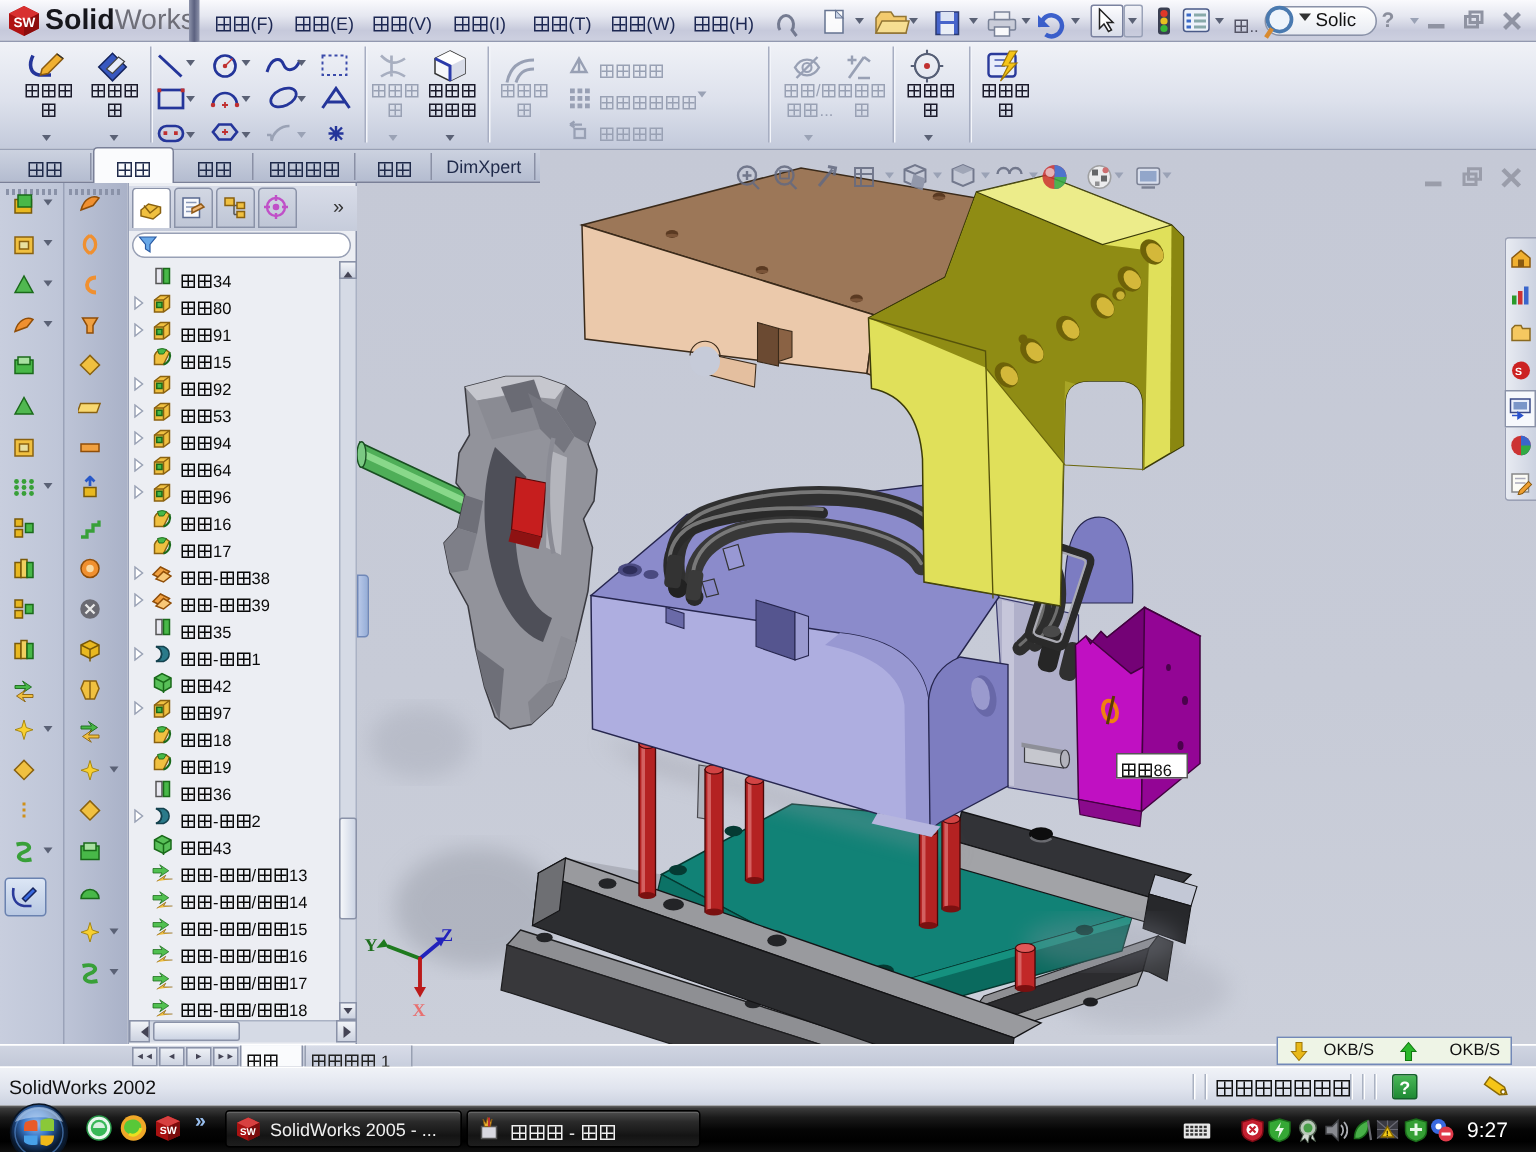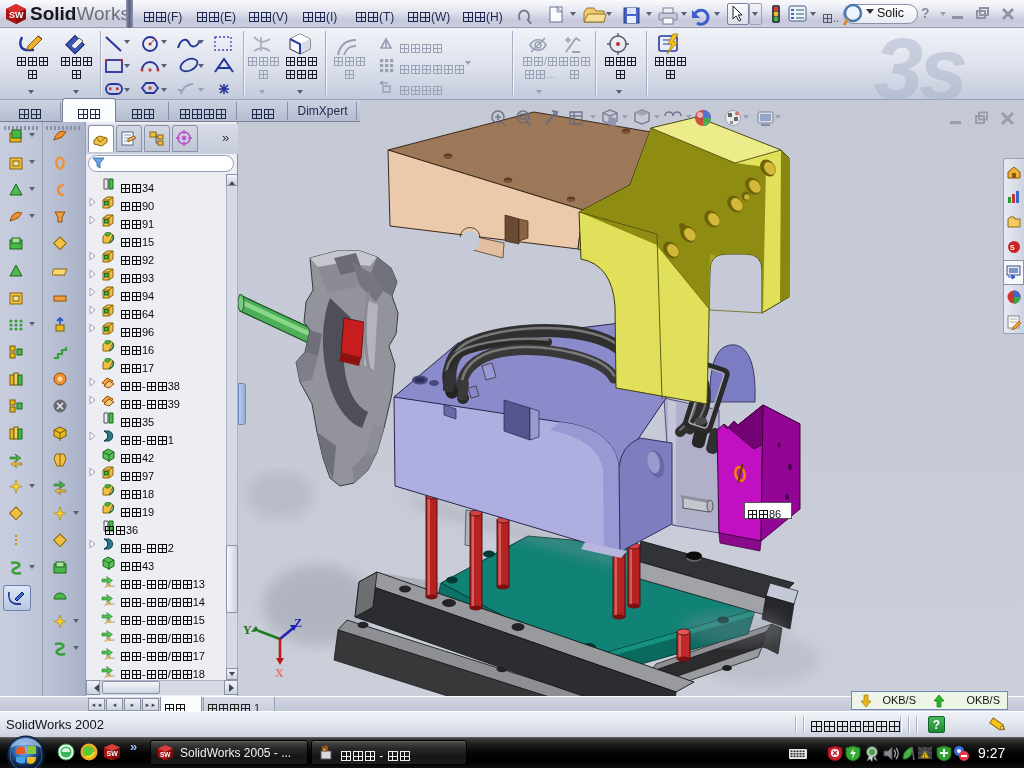--- a/index.html
+++ b/index.html
@@ -83,21 +83,20 @@
 <div class="ab" style="left:921px;top:5px;font-size:14px;font-weight:700;color:#8a8e9c">?</div>
 <i class="dd gdd" style="left:940px;top:12px"></i>
 <svg class="ab" style="left:950px;top:6px" width="70" height="16" viewBox="0 0 70 16">
 <rect x="2" y="10" width="11" height="3" fill="#8f93a2"></rect>
 <rect x="27" y="5" width="8" height="7" fill="none" stroke="#8f93a2" stroke-width="2"></rect>
       <rect x="30" y="2" width="8" height="7" fill="none" stroke="#8f93a2" stroke-width="2"></rect>
 <path d="M53,3 L63,13 M63,3 L53,13" stroke="#8f93a2" stroke-width="2.8"></path>
     </svg>
 </div>
 <div class="ab" style="left:0;top:28px;width:1024px;height:72px;background:linear-gradient(#f0f2f7,#dde1ec 55%,#c3cadb);border-bottom:1px solid #98a0b5">
-<div class="ab" style="left:874px;top:-10px;font-size:88px;font-weight:700;font-style:italic;color:rgba(168,177,200,0.5);letter-spacing:-4px">3s</div>
 <svg class="ab" style="left:18px;top:5px" width="26" height="22" viewBox="0 0 26 22">
       <path d="M4,4 C1,10 2,16 8,17 L16,17" fill="none" stroke="#24359a" stroke-width="2.4"></path>
       <path d="M10,13 L20,3 L24,6 L14,16 L9,17 Z" fill="#f0b030" stroke="#8a5a10"></path>
       <path d="M20,3 L24,6" stroke="#333"></path>
     </svg>
 <div class="ab" style="left:-3px;top:26px;width:70px;text-align:center;line-height:12px"><span class="cjs" style="font-size:11px;color:#1a1a2a"><b class="cjg" style="width:9px;height:9px"></b><b class="cjg" style="width:9px;height:9px"></b><b class="cjg" style="width:9px;height:9px"></b></span><br><span class="cjs" style="font-size:11px;color:#1a1a2a"><b class="cjg" style="width:9px;height:9px"></b></span></div>
 <i class="dd" style="left:28px;top:62px"></i>
 <svg class="ab" style="left:63px;top:5px" width="26" height="22" viewBox="0 0 26 22">
       <rect x="6" y="5" width="13" height="13" transform="rotate(45 12 11)" fill="#3858c0" stroke="#15245e"></rect>
       <path d="M8,13 L16,5 L20,8 L12,16 Z" fill="#e8edf8" stroke="#444" stroke-width=".8"></path>
@@ -419,21 +418,21 @@
   </svg>
 <div class="ab" style="left:120px;top:178px;z-index:3"><span class="cjs" style="font-size:11px;color:#0a0a0a"><b class="cjg" style="width:9px;height:9px"></b><b class="cjg" style="width:9px;height:9px"></b><span class="lt">34</span></span></div>
 <svg class="ab" style="left:89px;top:197px;z-index:3" width="8" height="10" viewBox="0 0 8 10">
     <path d="M1,1 L6,5 L1,9 Z" fill="#fff" stroke="#9aa2b5"></path>
   </svg>
 <svg class="ab" style="left:101px;top:195px;z-index:3" width="15" height="15" viewBox="0 0 15 15">
     <path d="M2,5 l4,-3 h6 v8 l-4,3 H2 Z" fill="#f0c040" stroke="#8a6210"></path>
     <path d="M2,5 h6 v8 M8,5 l4,-3" fill="none" stroke="#8a6210"></path>
     <rect x="3.5" y="6.5" width="3.5" height="3.5" fill="#48b848" stroke="#1a6a1a"></rect>
   </svg>
-<div class="ab" style="left:120px;top:196px;z-index:3"><span class="cjs" style="font-size:11px;color:#0a0a0a"><b class="cjg" style="width:9px;height:9px"></b><b class="cjg" style="width:9px;height:9px"></b><span class="lt">90</span></span></div>
+<div class="ab" style="left:120px;top:196px;z-index:3"><span class="cjs" style="font-size:11px;color:#0a0a0a"><b class="cjg" style="width:9px;height:9px"></b><b class="cjg" style="width:9px;height:9px"></b><span class="lt">80</span></span></div>
 <svg class="ab" style="left:89px;top:215px;z-index:3" width="8" height="10" viewBox="0 0 8 10">
     <path d="M1,1 L6,5 L1,9 Z" fill="#fff" stroke="#9aa2b5"></path>
   </svg>
 <svg class="ab" style="left:101px;top:213px;z-index:3" width="15" height="15" viewBox="0 0 15 15">
     <path d="M2,5 l4,-3 h6 v8 l-4,3 H2 Z" fill="#f0c040" stroke="#8a6210"></path>
     <path d="M2,5 h6 v8 M8,5 l4,-3" fill="none" stroke="#8a6210"></path>
     <rect x="3.5" y="6.5" width="3.5" height="3.5" fill="#48b848" stroke="#1a6a1a"></rect>
   </svg>
 <div class="ab" style="left:120px;top:214px;z-index:3"><span class="cjs" style="font-size:11px;color:#0a0a0a"><b class="cjg" style="width:9px;height:9px"></b><b class="cjg" style="width:9px;height:9px"></b><span class="lt">91</span></span></div>
 <svg class="ab" style="left:101px;top:231px;z-index:3" width="15" height="15" viewBox="0 0 15 15">
@@ -452,21 +451,21 @@
   </svg>
 <div class="ab" style="left:120px;top:250px;z-index:3"><span class="cjs" style="font-size:11px;color:#0a0a0a"><b class="cjg" style="width:9px;height:9px"></b><b class="cjg" style="width:9px;height:9px"></b><span class="lt">92</span></span></div>
 <svg class="ab" style="left:89px;top:269px;z-index:3" width="8" height="10" viewBox="0 0 8 10">
     <path d="M1,1 L6,5 L1,9 Z" fill="#fff" stroke="#9aa2b5"></path>
   </svg>
 <svg class="ab" style="left:101px;top:267px;z-index:3" width="15" height="15" viewBox="0 0 15 15">
     <path d="M2,5 l4,-3 h6 v8 l-4,3 H2 Z" fill="#f0c040" stroke="#8a6210"></path>
     <path d="M2,5 h6 v8 M8,5 l4,-3" fill="none" stroke="#8a6210"></path>
     <rect x="3.5" y="6.5" width="3.5" height="3.5" fill="#48b848" stroke="#1a6a1a"></rect>
   </svg>
-<div class="ab" style="left:120px;top:268px;z-index:3"><span class="cjs" style="font-size:11px;color:#0a0a0a"><b class="cjg" style="width:9px;height:9px"></b><b class="cjg" style="width:9px;height:9px"></b><span class="lt">93</span></span></div>
+<div class="ab" style="left:120px;top:268px;z-index:3"><span class="cjs" style="font-size:11px;color:#0a0a0a"><b class="cjg" style="width:9px;height:9px"></b><b class="cjg" style="width:9px;height:9px"></b><span class="lt">53</span></span></div>
 <svg class="ab" style="left:89px;top:287px;z-index:3" width="8" height="10" viewBox="0 0 8 10">
     <path d="M1,1 L6,5 L1,9 Z" fill="#fff" stroke="#9aa2b5"></path>
   </svg>
 <svg class="ab" style="left:101px;top:285px;z-index:3" width="15" height="15" viewBox="0 0 15 15">
     <path d="M2,5 l4,-3 h6 v8 l-4,3 H2 Z" fill="#f0c040" stroke="#8a6210"></path>
     <path d="M2,5 h6 v8 M8,5 l4,-3" fill="none" stroke="#8a6210"></path>
     <rect x="3.5" y="6.5" width="3.5" height="3.5" fill="#48b848" stroke="#1a6a1a"></rect>
   </svg>
 <div class="ab" style="left:120px;top:286px;z-index:3"><span class="cjs" style="font-size:11px;color:#0a0a0a"><b class="cjg" style="width:9px;height:9px"></b><b class="cjg" style="width:9px;height:9px"></b><span class="lt">94</span></span></div>
 <svg class="ab" style="left:89px;top:305px;z-index:3" width="8" height="10" viewBox="0 0 8 10">
@@ -551,21 +550,21 @@
 <svg class="ab" style="left:101px;top:501px;z-index:3" width="15" height="15" viewBox="0 0 15 15">
     <path d="M2,12 V6 a6,6 0 0 1 10,-2 l-4,8 Z" fill="#f0c040" stroke="#8a6210"></path>
     <path d="M12,4 a6,6 0 0 1 -4,8" fill="none" stroke="#1a6a1a" stroke-width="1.4"></path>
     <path d="M4,2 a8,8 0 0 1 6,0 l-2,3 h-3 Z" fill="#48b848" stroke="#1a6a1a" stroke-width=".6"></path>
   </svg>
 <div class="ab" style="left:120px;top:502px;z-index:3"><span class="cjs" style="font-size:11px;color:#0a0a0a"><b class="cjg" style="width:9px;height:9px"></b><b class="cjg" style="width:9px;height:9px"></b><span class="lt">19</span></span></div>
 <svg class="ab" style="left:101px;top:519px;z-index:3" width="15" height="15" viewBox="0 0 15 15">
     <path d="M3,2 h4 v10 h-4 Z" fill="#e8e8f0" stroke="#555"></path>
     <path d="M8,2 h4 v10 h-4 Z" fill="#48b848" stroke="#1a6a1a"></path>
   </svg>
-<div class="ab" style="left:104px;top:520px;z-index:3"><span class="cjs" style="font-size:11px;color:#0a0a0a"><b class="cjg" style="width:9px;height:9px"></b><b class="cjg" style="width:9px;height:9px"></b><span class="lt">36</span></span></div>
+<div class="ab" style="left:120px;top:520px;z-index:3"><span class="cjs" style="font-size:11px;color:#0a0a0a"><b class="cjg" style="width:9px;height:9px"></b><b class="cjg" style="width:9px;height:9px"></b><span class="lt">36</span></span></div>
 <svg class="ab" style="left:89px;top:539px;z-index:3" width="8" height="10" viewBox="0 0 8 10">
     <path d="M1,1 L6,5 L1,9 Z" fill="#fff" stroke="#9aa2b5"></path>
   </svg>
 <svg class="ab" style="left:101px;top:537px;z-index:3" width="15" height="15" viewBox="0 0 15 15">
     <path d="M3,2 C8,4 8,10 3,12 L8,12 C13,10 13,4 8,2 Z" fill="#2a7a8a" stroke="#14424e"></path>
     <path d="M3,2 C8,4 8,10 3,12" fill="none" stroke="#14424e"></path>
   </svg>
 <div class="ab" style="left:120px;top:538px;z-index:3"><span class="cjs" style="font-size:11px;color:#0a0a0a"><b class="cjg" style="width:9px;height:9px"></b><b class="cjg" style="width:9px;height:9px"></b><span class="lt">-</span><b class="cjg" style="width:9px;height:9px"></b><b class="cjg" style="width:9px;height:9px"></b><span class="lt">2</span></span></div>
 <svg class="ab" style="left:101px;top:555px;z-index:3" width="15" height="15" viewBox="0 0 15 15">
     <path d="M2,5 l5,-3 l6,3 v6 l-5,3 -6,-3 Z" fill="#58c058" stroke="#1a6a1a"></path>

